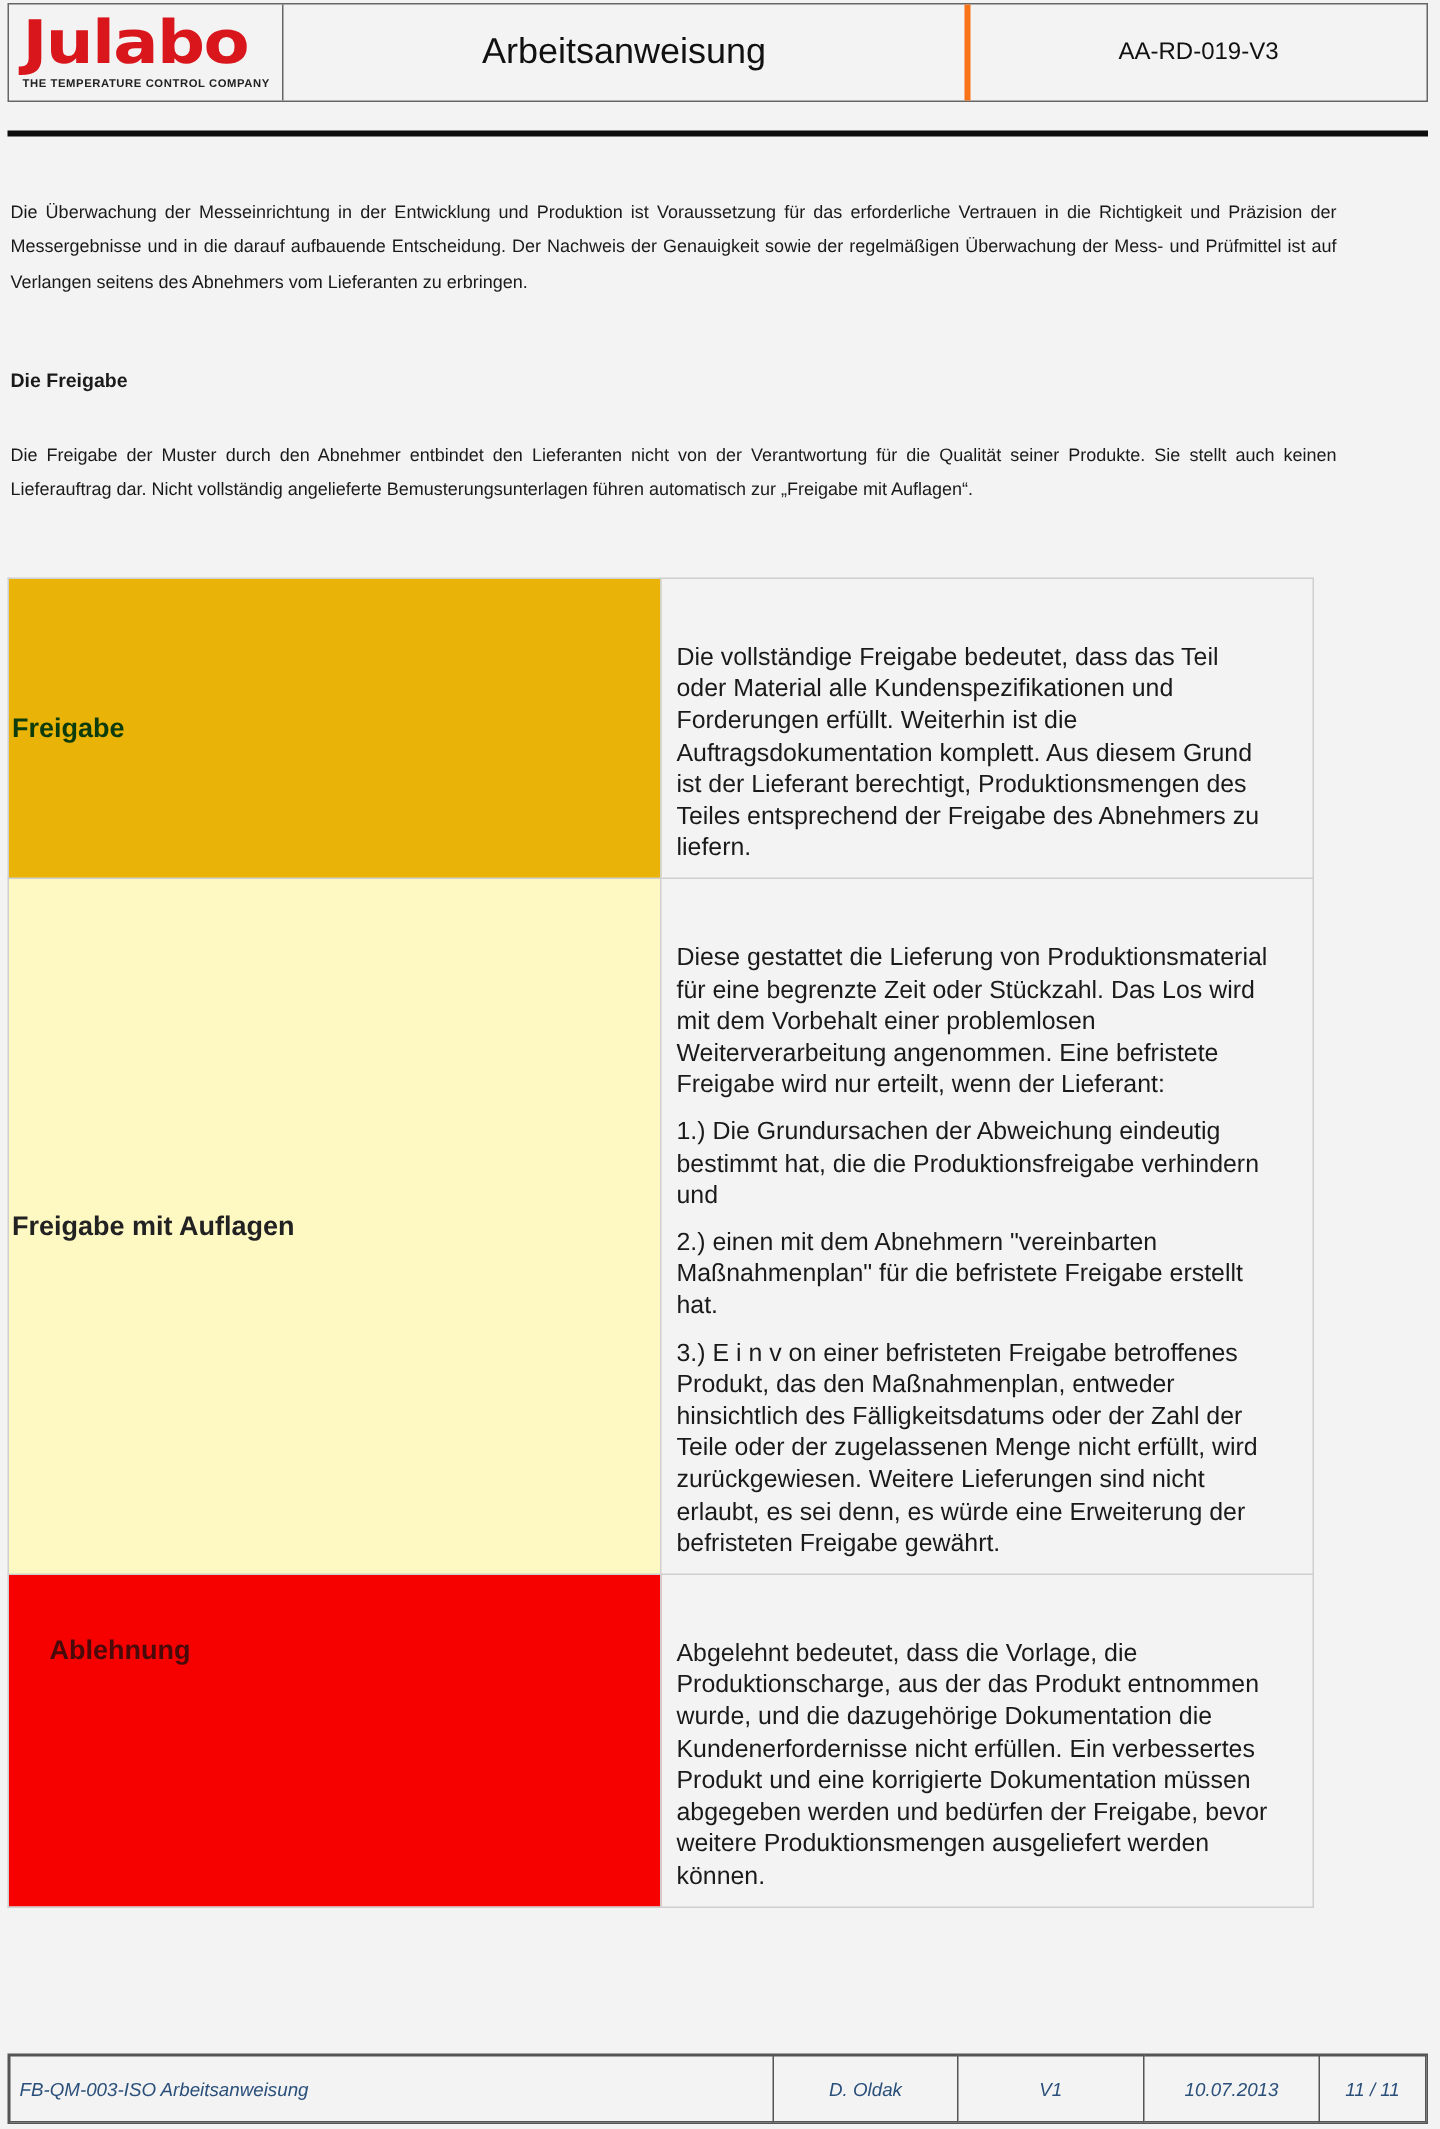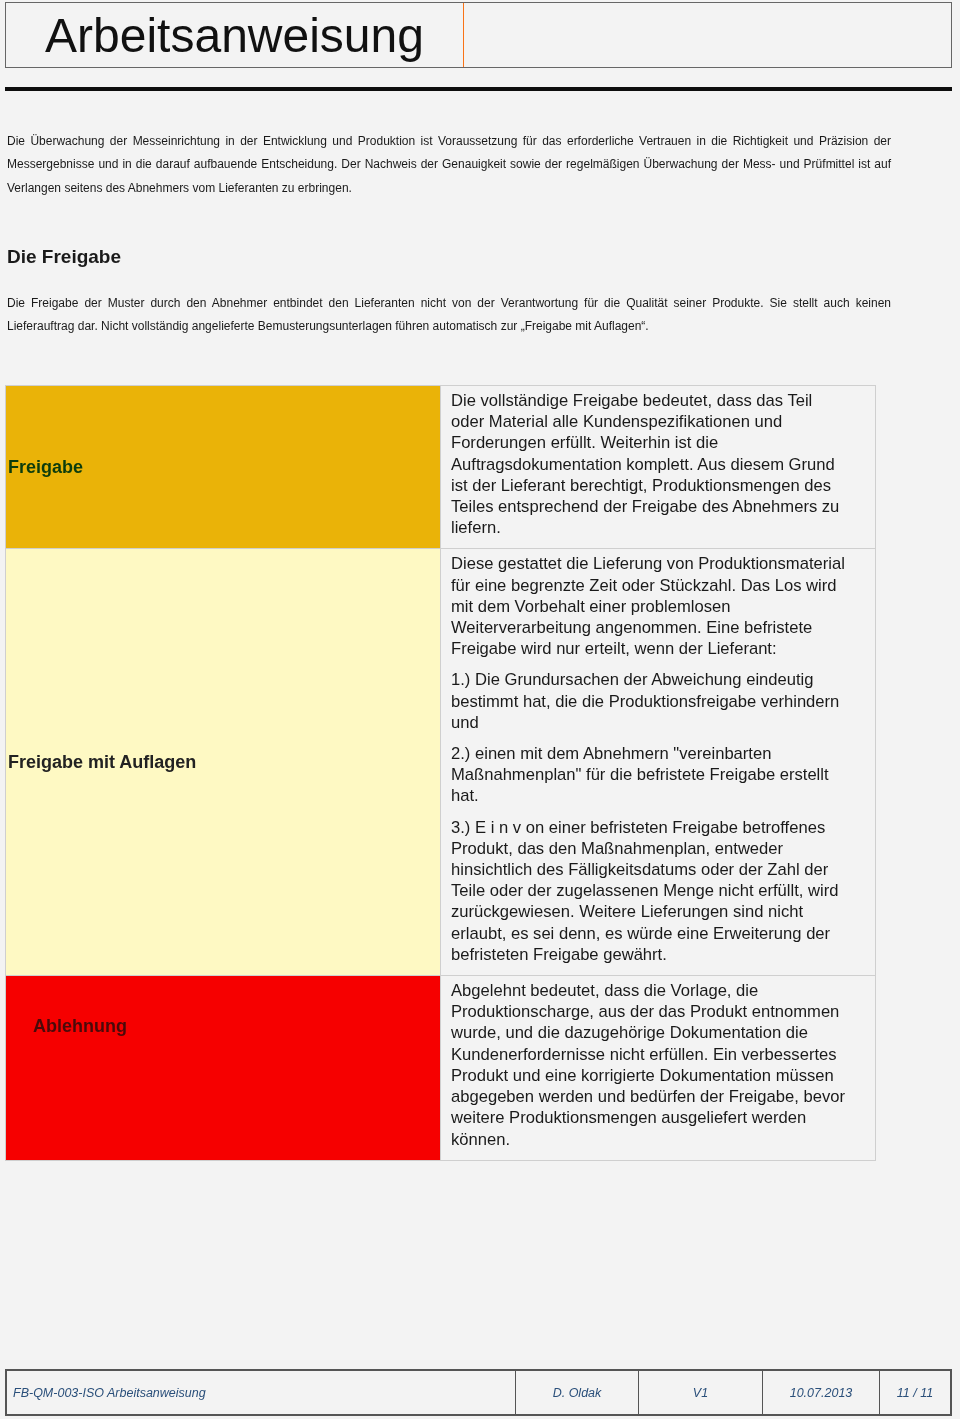--- a/index.html
+++ b/index.html
@@ -19,73 +19,78 @@
   .logo-word {
     font-family: "DejaVu Sans", sans-serif; font-weight: bold; color: #d8161c;
     font-size: 40px; line-height: 38px; letter-spacing: -1px;
     transform: scaleX(1.12); transform-origin: left;
   }
   .logo-tag {
     font-size: 7.5px; font-weight: bold; letter-spacing: 0.4px; color: #222;
     margin-top: 3px; text-transform: uppercase;
   }
   .title-cell {
-    width: 458px; border-right: 1px solid #f97316; box-sizing: border-box;
+    width: 458px; border-right: 4px solid #f97316; box-sizing: border-box;
     display: flex; align-items: center; justify-content: center;
-    font-size: 48px; color: #111;
+    font-size: 24px; color: #111;
   }
   .docid-cell {
     flex: 1; display: flex; align-items: center; justify-content: center;
     font-size: 16px; color: #111;
   }
   .rule {
     position: absolute; left: 5px; top: 87px; width: 947px; height: 4px; background: #0d0d0d;
   }
   .para {
     position: absolute; left: 7px; width: 884px; font-size: 12px; line-height: 23.4px;
     text-align: justify; margin: 0;
   }
   .p1 { top: 130px; }
-  .heading { position: absolute; left: 7px; top: 246px; font-size: 19px; font-weight: bold; margin: 0; }
+  .heading { position: absolute; left: 7px; top: 246px; font-size: 13px; font-weight: bold; margin: 0; }
   .p2 { top: 292px; }
   table.decision {
     position: absolute; left: 5px; top: 385px; width: 871px;
     border-collapse: collapse; table-layout: fixed;
   }
   table.decision td, table.decision th {
     border: 1px solid #cfcfcf; vertical-align: top; padding: 0;
   }
   th { background: #e1e0de; text-align: left; font-size: 18px; height: 62px; font-weight: bold; }
   th .in { padding: 10px 2px 0 2px; }
   .col1 { width: 360px; }
   .dec { font-weight: bold; font-size: 18px; vertical-align: middle !important; }
   .dec-green { background: #00ee00; color: #0c3c0c; height: 146px; }
   .dec-yellow { background: #f7f700; color: #222; height: 364px; }
   .dec-red { background: #f60000; color: #4a0a0a; height: 168px; vertical-align: top !important; }
   .dec-green .lbl, .dec-yellow .lbl { padding-left: 2px; }
   .dec-red .lbl { padding: 40px 0 0 27px; }
   .det { background: #f3f3f3; font-size: 16.6px; line-height: 21.2px; }
-  .det .in { padding: 4px 30px 0 10px; }
+  .det .in { padding: 4px 30px 0 10px; margin-top: 37px; }
   .det p { margin: 0 0 10px 0; }
   .footer {
     position: absolute; left: 5px; top: 1369px; width: 947px; height: 47px;
     border: 1px solid #555; box-sizing: border-box;
     font-style: italic; color: #2a4f7a; font-size: 12.5px;
   }
   .footer table { width: 100%; height: 100%; border-collapse: collapse; table-layout: fixed; }
   .footer td { border: 1px solid #555; padding: 0 6px; line-height: 14px; }
   .footer .c { text-align: center; }
   .footer .r1 td { height: 29px; vertical-align: top; padding-top: 1px; }
   .footer .r2 td { height: 15px; }
 </style>
 </head>
 <body>
 
 <div class="header">
+  <div class="logo-cell">
+    <div class="logo-word">Julabo</div>
+    <div class="logo-tag">The Temperature Control Company</div>
+  </div>
   <div class="title-cell">Arbeitsanweisung</div>
+  <div class="docid-cell">AA-RD-019-V3</div>
 </div>
 <div class="rule"></div>
 
 <p class="para p1">Die Überwachung der Messeinrichtung in der Entwicklung und Produktion ist Voraussetzung für das erforderliche Vertrauen in die Richtigkeit und Präzision der Messergebnisse und in die darauf aufbauende Entscheidung. Der Nachweis der Genauigkeit sowie der regelmäßigen Überwachung der Mess- und Prüfmittel ist auf Verlangen seitens des Abnehmers vom Lieferanten zu erbringen.</p>
 <h2 class="heading">Die Freigabe</h2>
 <p class="para p2">Die Freigabe der Muster durch den Abnehmer entbindet den Lieferanten nicht von der Verantwortung für die Qualität seiner Produkte. Sie stellt auch keinen Lieferauftrag dar. Nicht vollständig angelieferte Bemusterungsunterlagen führen automatisch zur „Freigabe mit Auflagen“.</p>
 
 <table class="decision">
   <tbody>
   <tr>

